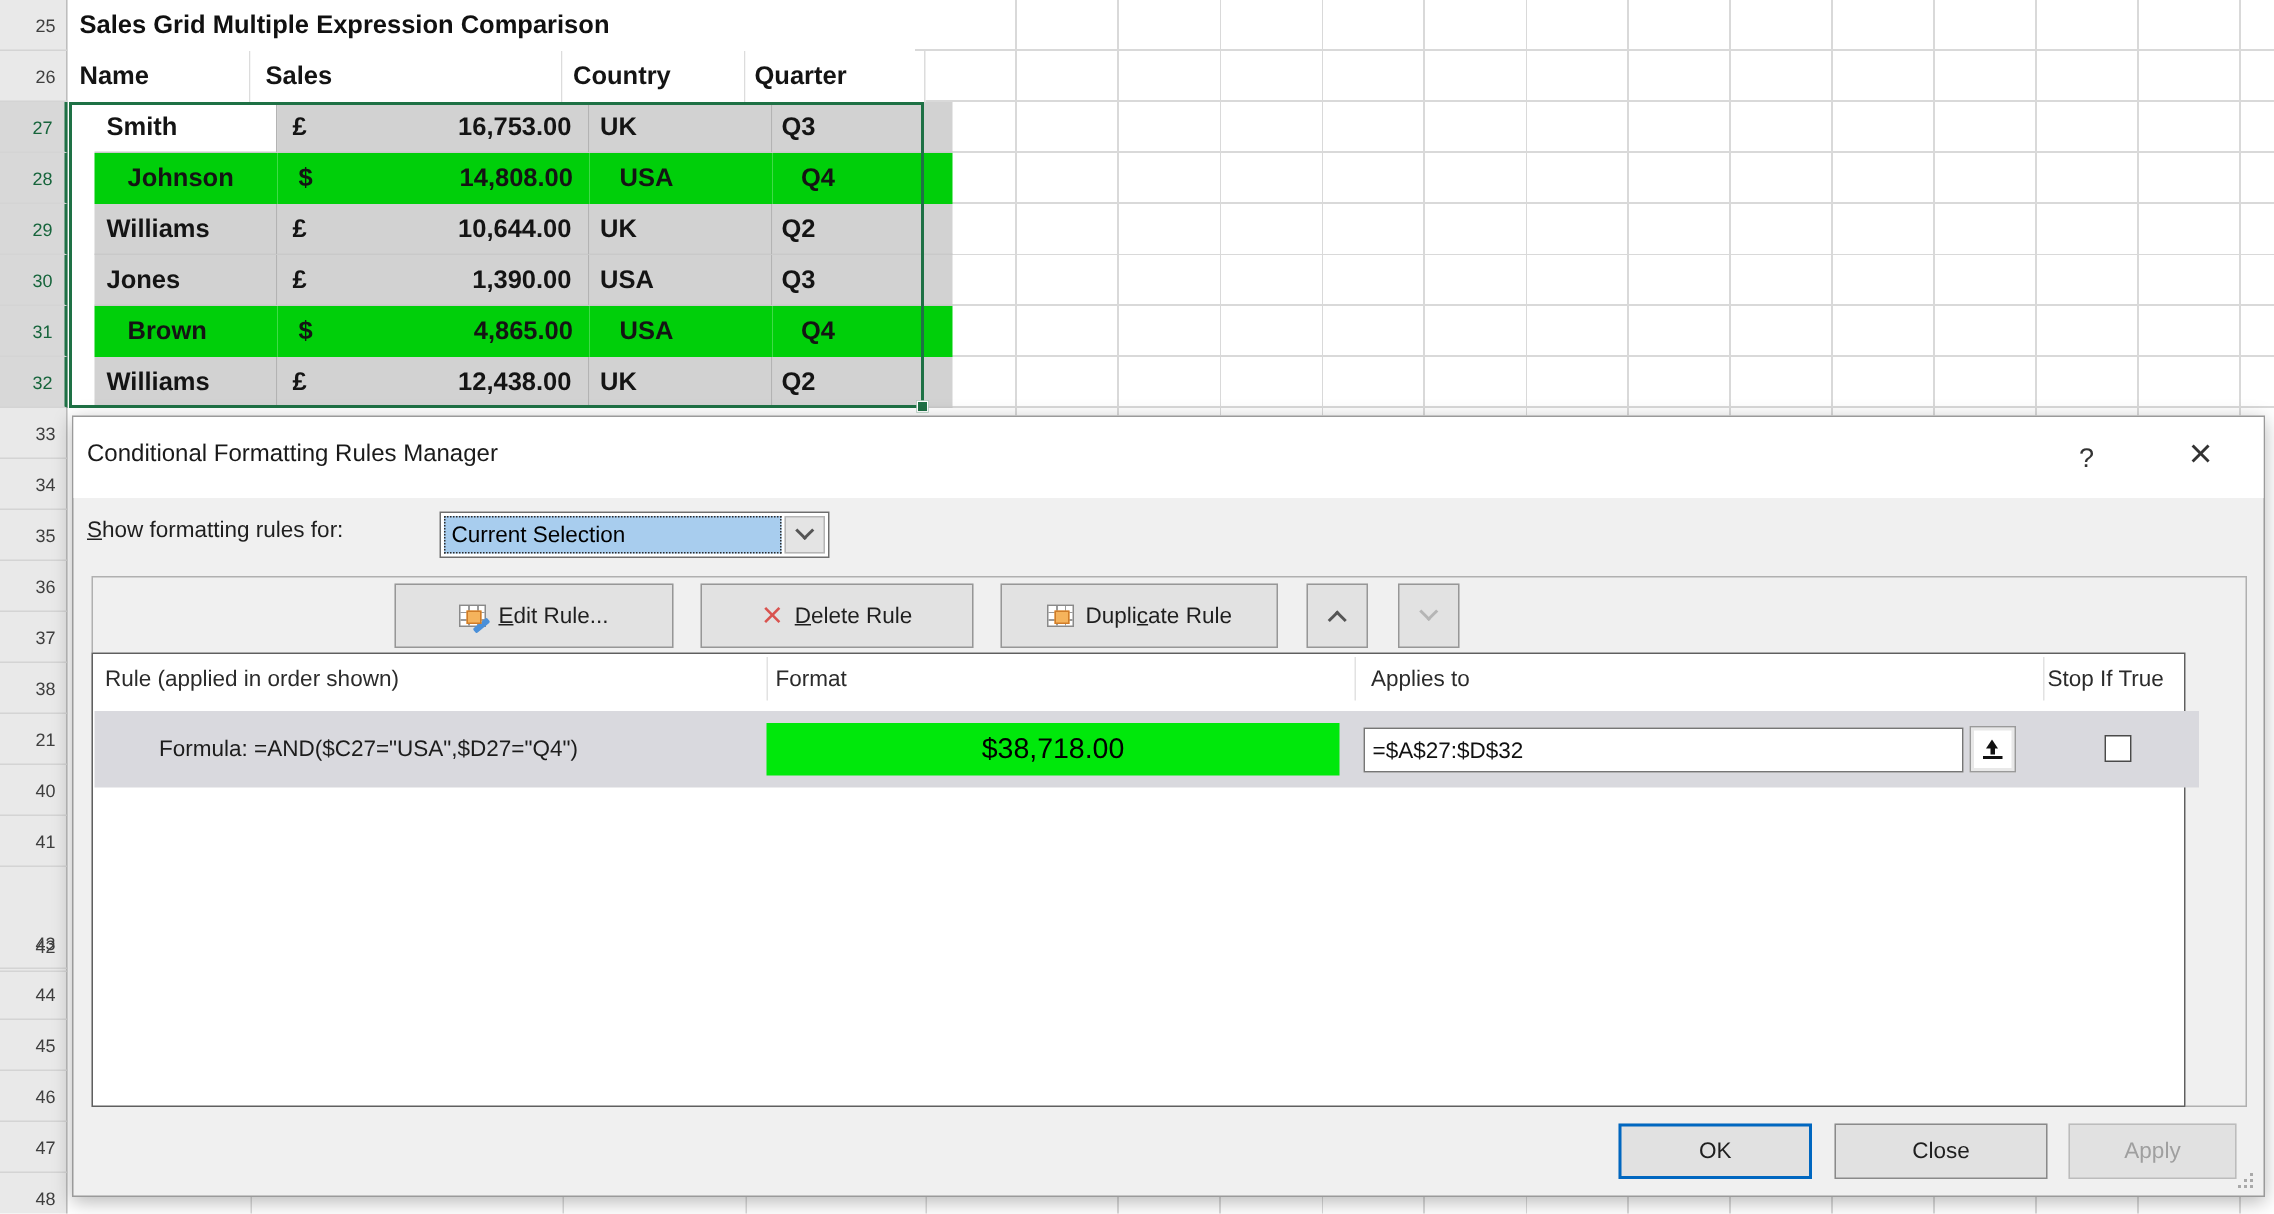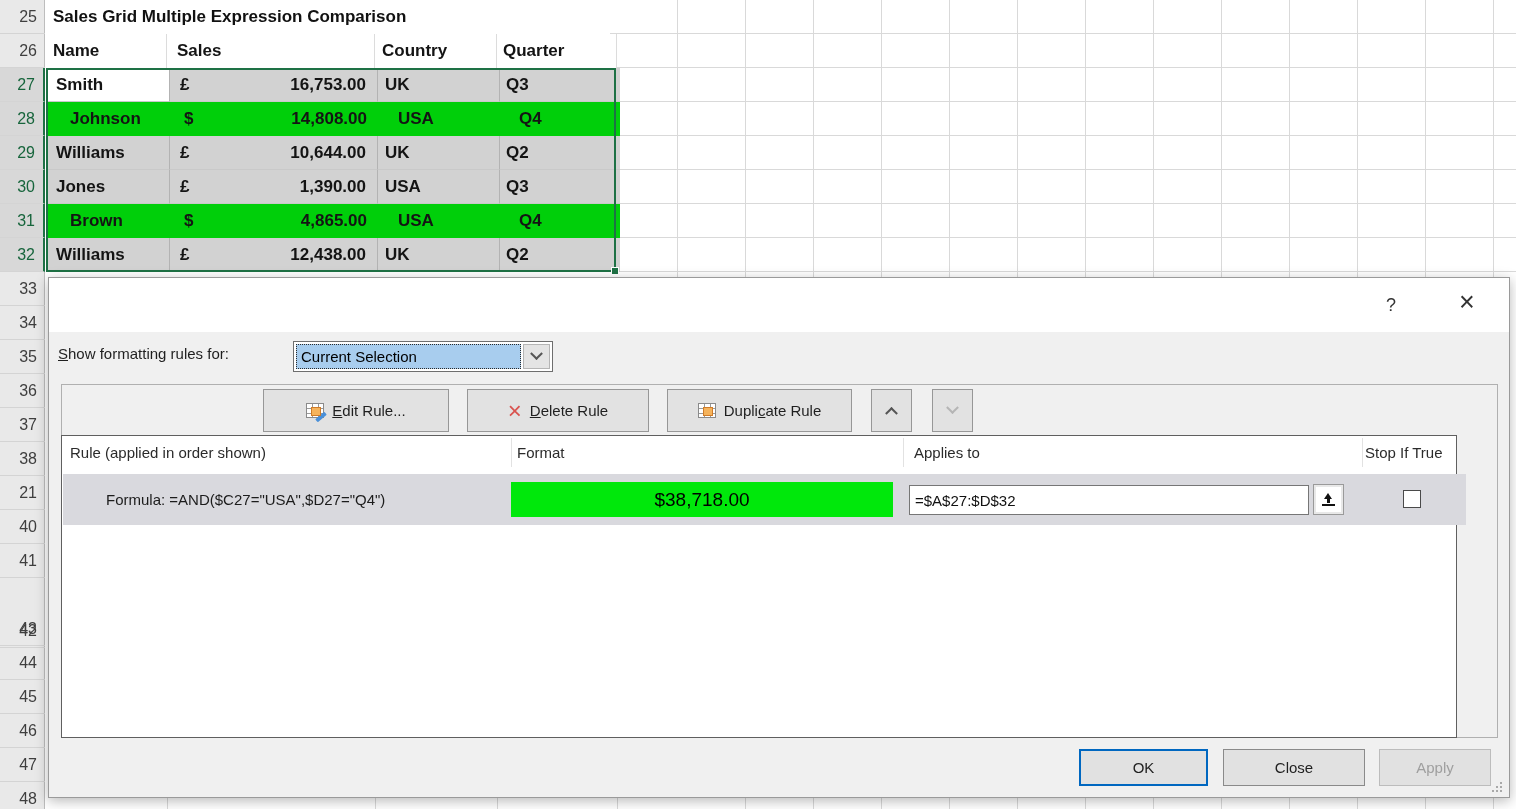--- a/index.html
+++ b/index.html
@@ -8,30 +8,30 @@
   .stage { position:absolute; left:0; top:0; width:1516px; height:809px; }
 
   
   .grid-ne { position:absolute; left:610px; top:0; width:906px; height:277px;
     background:
       repeating-linear-gradient(to right, transparent 0 67px, #d9d9d9 67px 68px),
       repeating-linear-gradient(to bottom, transparent 0 33px, #d9d9d9 33px 34px); }
   .rowhdr { position:absolute; left:0; top:0; width:45px; height:809px;
             background:#e9e9e9; border-right:1px solid #bdbdbd; z-index:2; }
   .rownum { position:absolute; left:0; width:45px; height:34px; line-height:34px;
-            text-align:right; padding-right:8px; font-size:16px; color:#3f3f3f;
+            text-align:right; padding-right:8px; font-size:12px; color:#3f3f3f;
             border-bottom:1px solid #d4d4d4; }
   .rownum.sel { background:#d8d8d8; color:#17653c; border-right:2px solid #1e7145; }
 
   .sheet-title { position:absolute; left:53px; top:0; height:34px; line-height:34px;
                  font-size:17px; font-weight:bold; color:#111; white-space:nowrap; z-index:1; }
   .hdr-row { position:absolute; left:45px; top:34px; width:572px; height:34px; z-index:1; }
   .hdr-row .cell { font-weight:bold; background:#fff; border-right:1px solid #dcdcdc; }
 
-  .srow { position:absolute; left:48px; width:572px; height:34px; z-index:1; }
+  .srow { position:absolute; left:63px; width:572px; height:34px; z-index:1; }
   .cell { position:absolute; top:0; height:34px; line-height:34px; font-size:17px;
           color:#141414; white-space:nowrap; overflow:hidden; }
   .cA { left:0; width:122px; padding-left:8px; }
   .cB { left:122px; width:208px; display:flex; justify-content:space-between;
         padding-left:10px; padding-right:11px; }
   .cC { left:330px; width:122px; padding-left:7px; }
   .cD { left:452px; width:120px; padding-left:6px; }
   .srow .cell { font-weight:bold; }
   .srow.sel .cell { background:#d2d2d2; border-right:1px solid #b3b3b3; border-bottom:1px solid #c9c9c9; }
   .srow.sel .cD { border-right:none; }
@@ -241,20 +241,21 @@
   <div class="below-strip">
     <div class="vline" style="left:119px"></div>
     <div class="vline" style="left:327px"></div>
     <div class="vline" style="left:449px"></div>
     <div class="vline" style="left:569px"></div>
     <div class="below-grid"></div>
   </div>
 
   <div class="dialog">
     <div class="titlebar">
+      <div class="dlg-title">Conditional Formatting Rules Manager</div>
       <div class="dlg-help">?</div>
       <div class="dlg-close">×</div>
     </div>
 
     <div class="show-label"><span class="mn">S</span><span>how formatting rules for:</span></div>
 
     <div class="combo">
       <div class="combo-text">Current Selection</div>
       <div class="combo-btn">
         <span class="chev down"></span>

